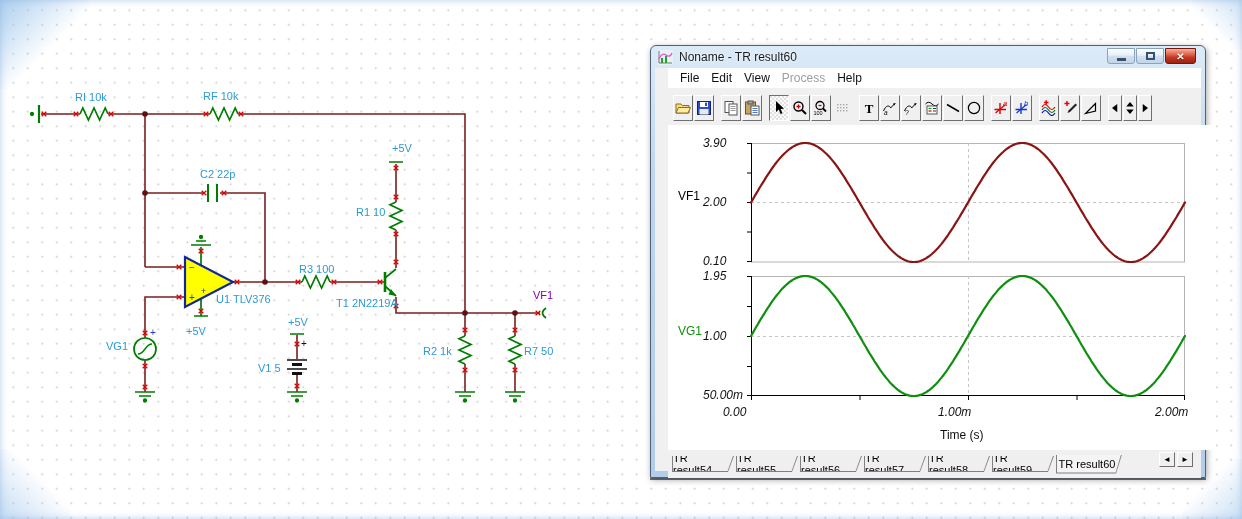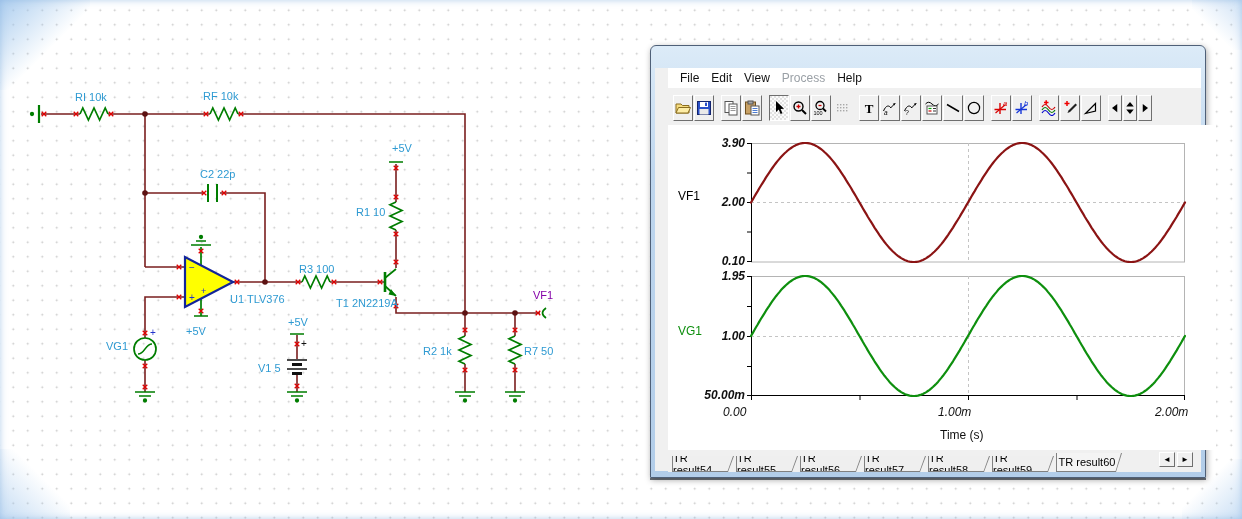--- a/index.html
+++ b/index.html
@@ -60,25 +60,25 @@
     display:flex; align-items:center; justify-content:center; margin-right:1px; flex:none; }
   .tb.pressed { border-color:#6f6f6f #ffffff #ffffff #6f6f6f;
     background:repeating-conic-gradient(#fbfbfb 0% 25%, #e2e2e2 0% 50%) 0 0/4px 4px; }
   .tb.flat { border-color:#f0f0f0; }
   .tb.narrow { width:14px; }
   .tb svg { display:block; }
   .tb-sep { width:6px; flex:none; }
 
   .chartarea { position:relative; width:548px; height:325px; background:#fff; }
   .ax { position:absolute; font:italic 12px "Liberation Sans",sans-serif; color:#101010; white-space:nowrap; }
-  .ax.yl { width:48px; text-align:right; left:29px;font-weight:bold; }
+  .ax.yl { width:48px; left:35px; }
   .ax.xl { width:60px; text-align:left; }
   .series-name { position:absolute; font:12px "Liberation Sans",sans-serif; }
 
-  .tabstrip { position:relative; height:22px; background:#f0f0f0; display:flex; align-items:flex-end; padding-left:4px; }
+  .tabstrip { position:relative; height:28px; background:#f0f0f0; display:flex; align-items:center; padding-left:4px; }
   .tab { position:relative; width:62px; height:16px; margin-right:2px; flex:none;
     clip-path: polygon(0 0, 100% 0, calc(100% - 6px) 100%, 0 100%);
     background:#808080; }
   .tab .inner { position:absolute; inset:0 1px 1px 1px;
     clip-path: polygon(0 0, 100% 0, calc(100% - 5.4px) 100%, 0 100%);
     background:#efefef; display:flex; align-items:center; justify-content:center;
     font:11px "Liberation Sans",sans-serif; color:#000; padding-right:4px; }
   .tab.active { width:66px; height:19px; z-index:2; }
   .tab.active .inner { background:#f4f4f4; }
   .tabnav { position:absolute; right:8px; top:2px; display:flex; gap:2px; }
@@ -190,32 +190,53 @@
         <path d="M294.7,341.7 L299.3,346.3 M294.7,346.3 L299.3,341.7"></path>
         <path d="M294.7,383.7 L299.3,388.3 M294.7,388.3 L299.3,383.7"></path>
       </g>
   </svg>
   <span class="lbl" style="left:75px;top:91px">RI 10k</span>
   <span class="lbl" style="left:203px;top:90px">RF 10k</span>
   <span class="lbl" style="left:200px;top:168px">C2 22p</span>
   <span class="lbl" style="left:392px;top:142px">+5V</span>
   <span class="lbl" style="left:356px;top:206px">R1 10</span>
   <span class="lbl" style="left:299px;top:263px">R3 100</span>
-  <span class="lbl" style="left:230px;top:293px">U1 TLV376</span>
+  <span class="lbl" style="left:216px;top:293px">U1 TLV376</span>
   <span class="lbl" style="left:336px;top:297px">T1 2N2219A</span>
   <span class="lbl purple" style="left:533px;top:289px">VF1</span>
   <span class="lbl" style="left:186px;top:325px">+5V</span>
   <span class="lbl" style="left:106px;top:340px">VG1</span>
   <span class="lbl" style="left:288px;top:316px">+5V</span>
   <span class="lbl" style="left:258px;top:362px">V1 5</span>
   <span class="lbl" style="left:423px;top:345px">R2 1k</span>
   <span class="lbl" style="left:524px;top:345px">R7 50</span>
 </div>
 
 <div class="tr-window">
+  <div class="titlebar">
+    <svg class="title-icon" viewBox="0 0 15 15">
+      <rect x="0" y="0" width="15" height="15" fill="#e8f0f8"></rect>
+      <path d="M1,13 H14 M1,13 V1" stroke="#777" stroke-width="1"></path>
+      <rect x="3" y="8" width="2" height="5" fill="#2aa02a"></rect>
+      <rect x="7" y="6" width="2" height="7" fill="#2aa02a"></rect>
+      <path d="M1,9 Q4,2 8,5 T14,3" stroke="#e858c8" stroke-width="1.4" fill="none"></path>
+    </svg>
+    <span class="title-text">Noname - TR result60</span>
+    <div class="capbtns">
+      <div class="capbtn">
+          <div class="glyph-min"></div>
+        </div>
+      <div class="capbtn">
+          <div class="glyph-max"></div>
+        </div>
+      <div class="capbtn close">
+          <span>✕</span>
+        </div>
+    </div>
+  </div>
 
   <div class="client">
     <div class="menubar">
       <span class="menu-item">File</span>
       <span class="menu-item">Edit</span>
       <span class="menu-item">View</span>
       <span class="menu-item disabled">Process</span>
       <span class="menu-item">Help</span>
     </div>
 

